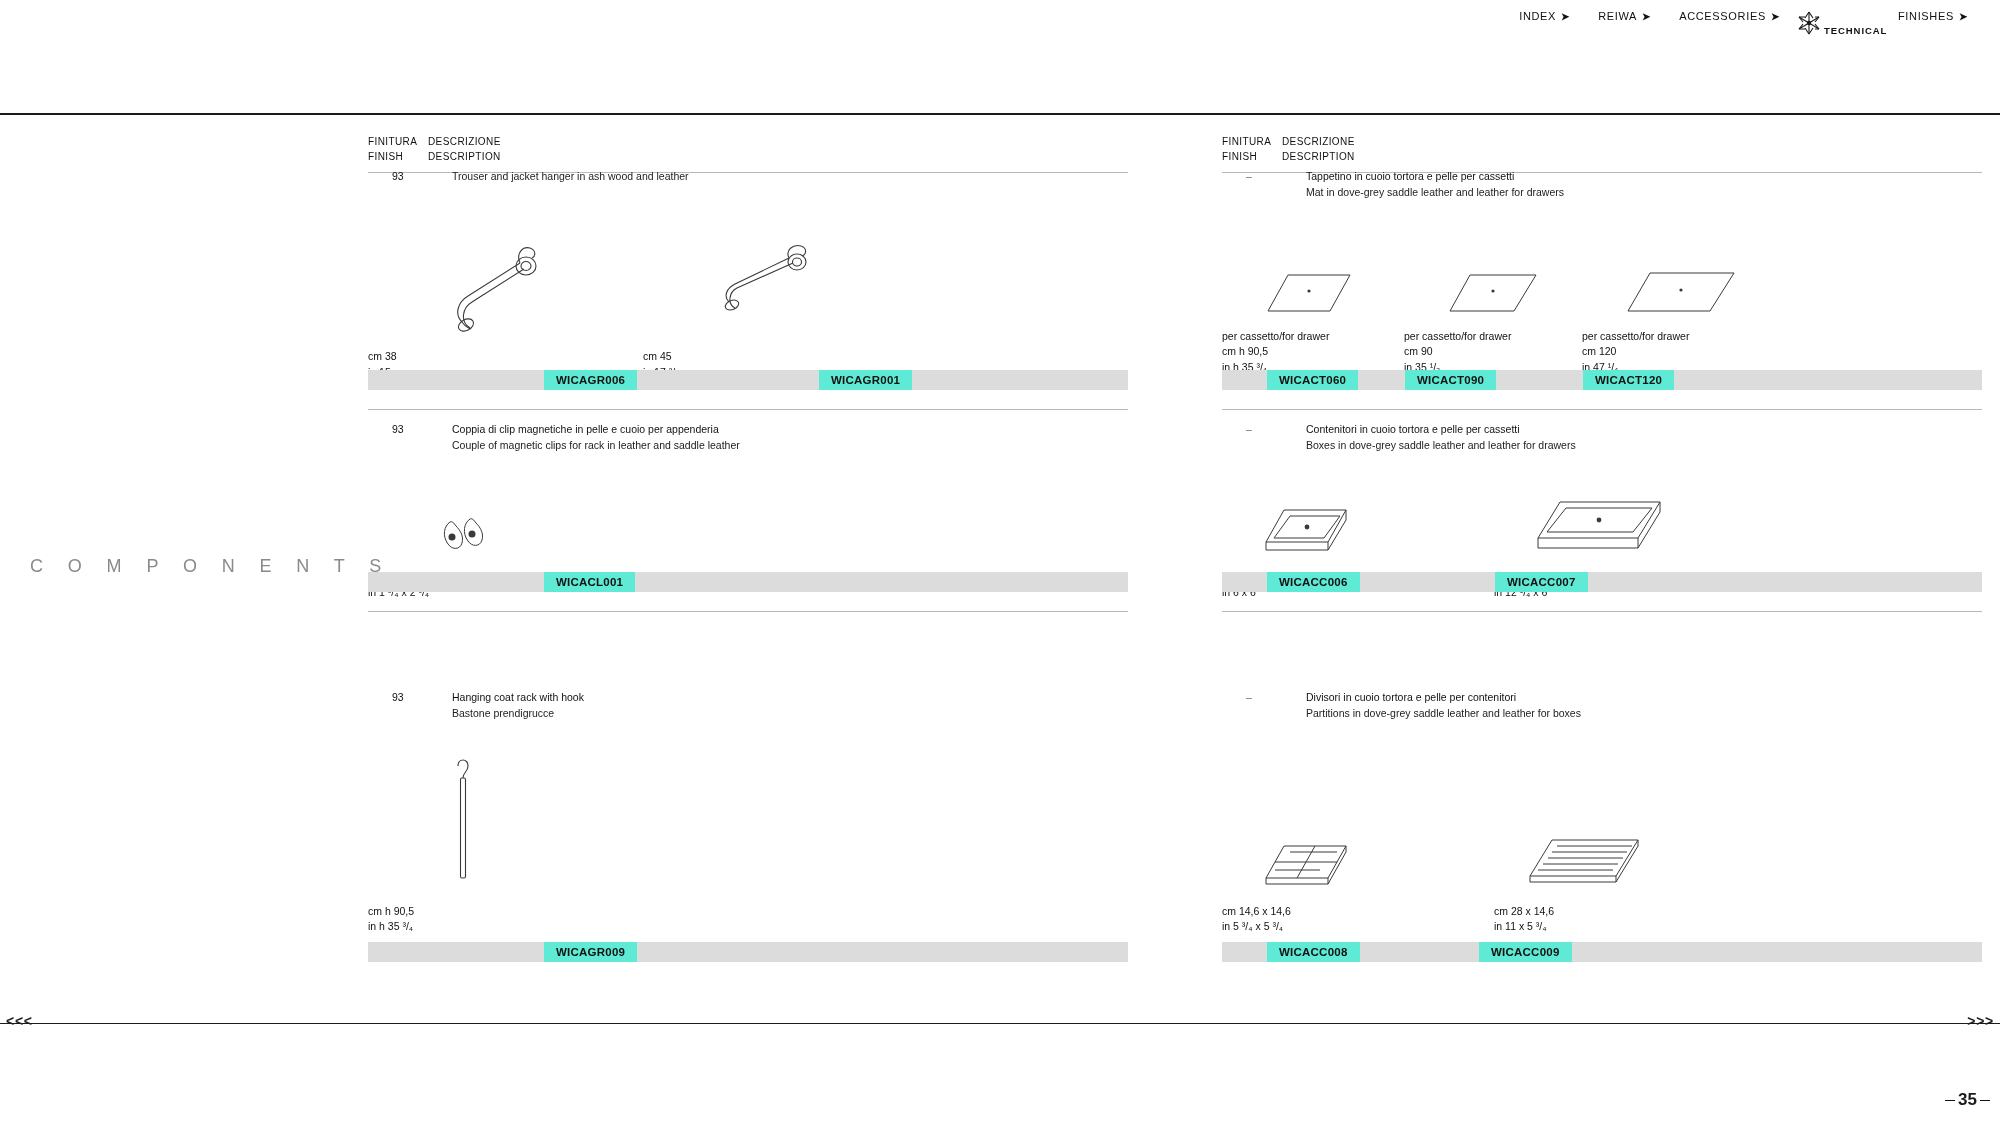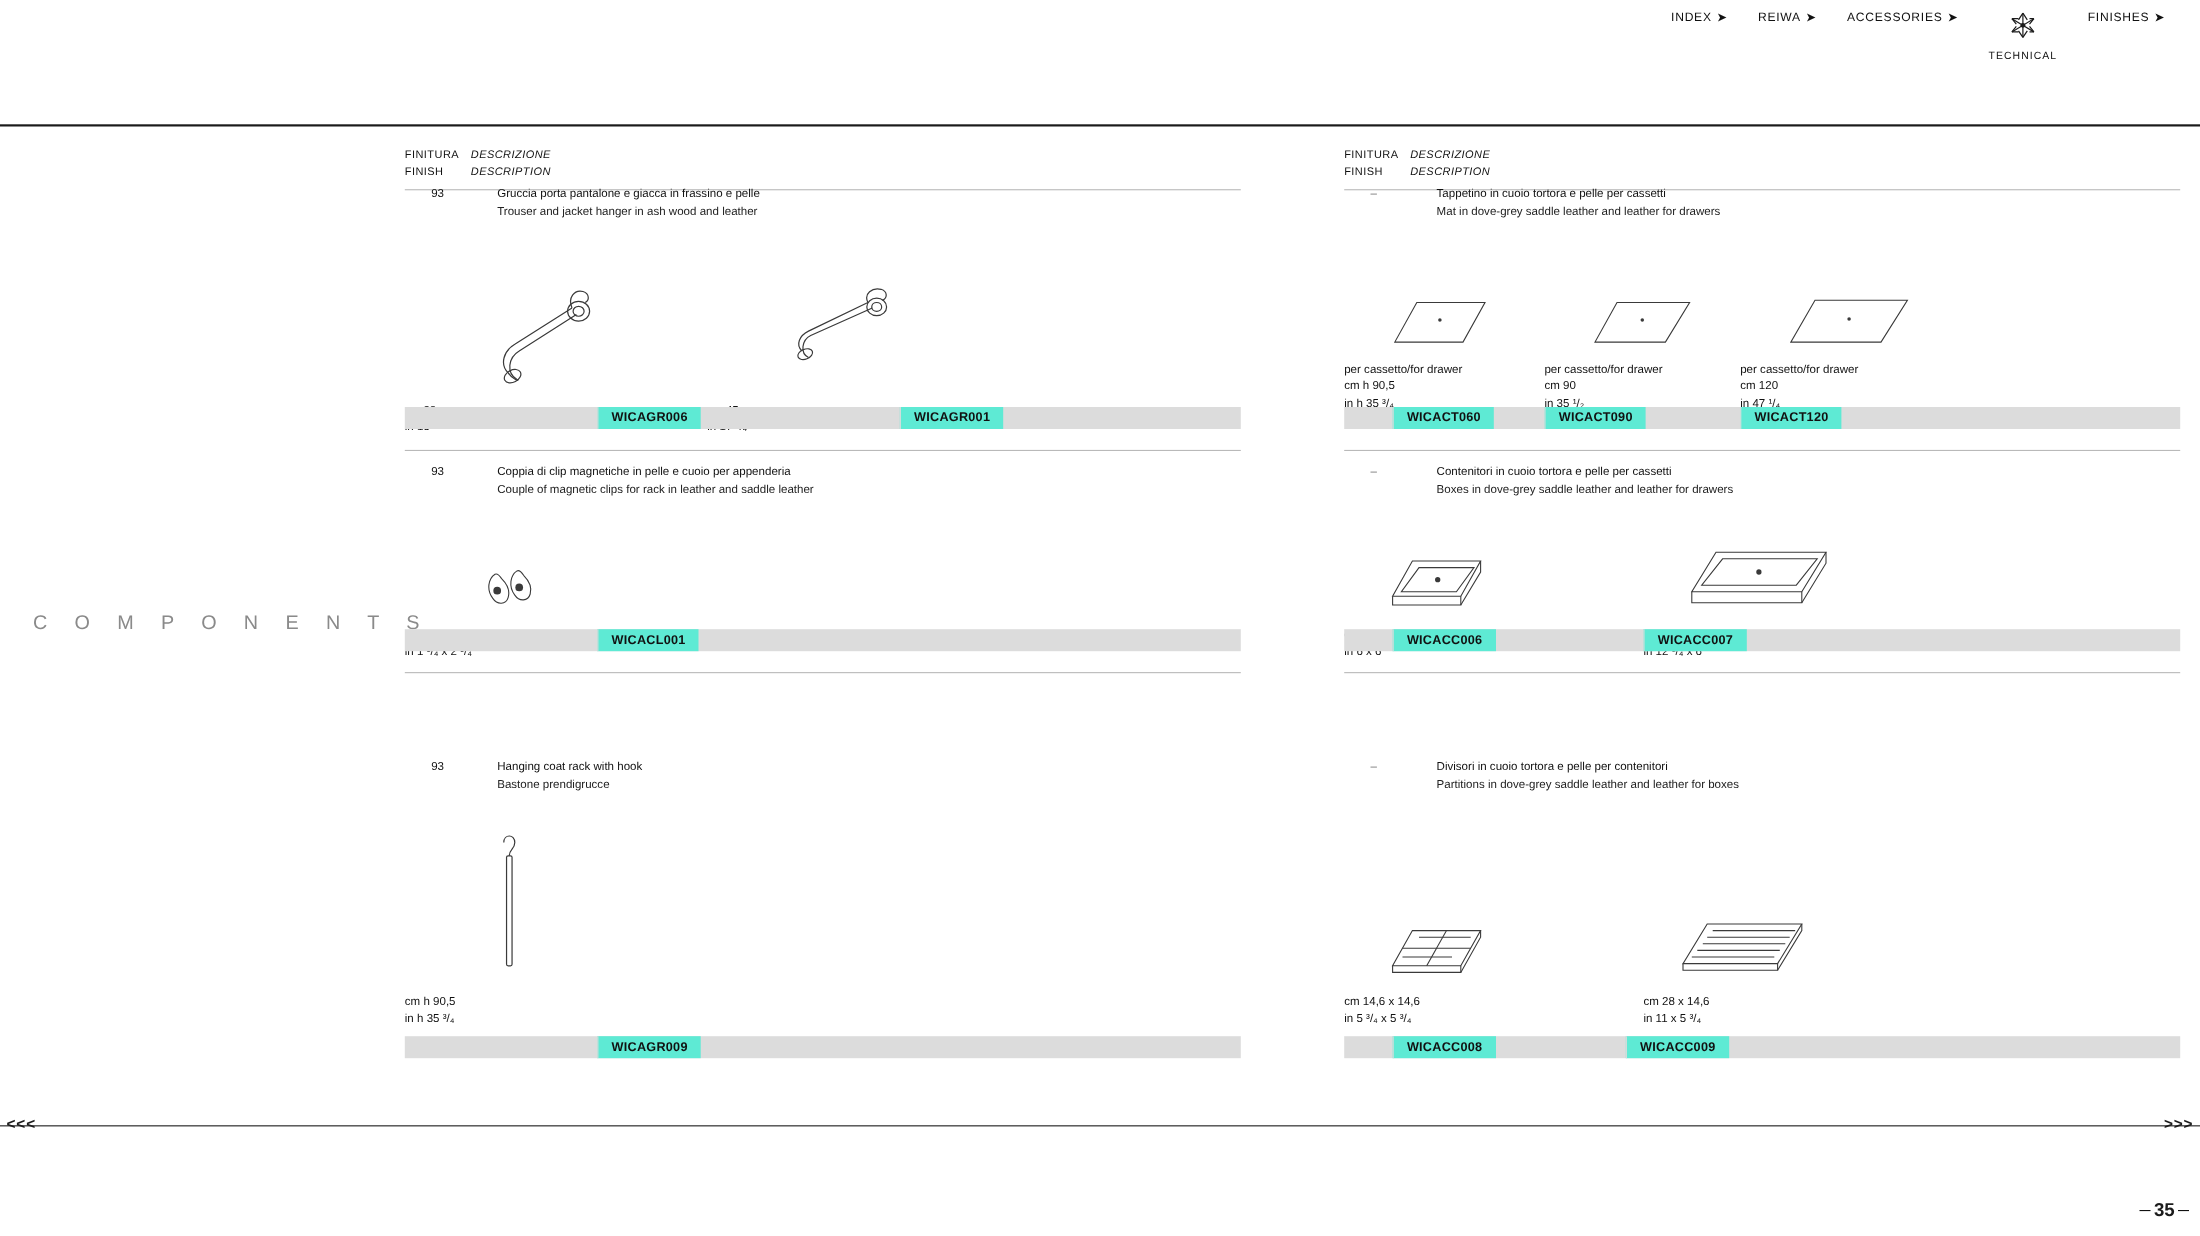--- a/index.html
+++ b/index.html
@@ -22,21 +22,21 @@
     display: flex; align-items: flex-start; gap: 0px;
     font-size: 11px; letter-spacing: 0.06em;
   }
   .nav-item {
     padding: 0 14px; white-space: nowrap; color: #111;
     display: flex; align-items: center; gap: 5px;
   }
   .nav-arrow { font-size: 10px; font-weight: bold; }
   .logo-block {
     width: 90px; text-align: center; position: relative;
-    display: flex; flex-direction: column; align-items: center;
+    display: flex; flex-direction: row; align-items: flex-end; font-weight: bold;
   }
   .logo-mark {
     width: 30px; height: 26px; position: relative;
   }
   .logo-sub {
     font-size: 9.5px; letter-spacing: 0.1em; margin-top: 10px; color: #111;
   }
   .rule-top {
     position: absolute; left: 0; top: 113px; width: 2000px; height: 2px; background: #1b1b1b;
   }
@@ -50,21 +50,21 @@
   
   .col { position: absolute; top: 134px; }
   .col-left { left: 368px; width: 760px; }
   .col-right { left: 1222px; width: 760px; }
 
   .hdr {
     display: flex; font-size: 10px; letter-spacing: 0.04em; line-height: 1.5;
     color: #111; padding-bottom: 8px;
   }
   .hdr-fin { width: 60px; }
-  .hdr-desc { flex: 1; font-style: italic; }
+  .hdr-desc { flex: 1; }
 
   .blockrule { height: 1px; background: #b9b9b9; width: 100%; }
 
   .block { position: absolute; left: 0; width: 100%; }
 
   .block-head { display: flex; font-size: 10.5px; line-height: 1.55; padding-top: 12px; margin-left: 24px; }
   .bh-fin { width: 60px; color: #111; }
   .bh-desc { flex: 1; color: #111; }
   .bh-desc div:last-child { color: #222; }
 
@@ -167,21 +167,20 @@
       <div>DESCRIZIONE</div>
       <div>DESCRIPTION</div>
     </div>
   </div>
   <div class="blockrule"></div>
 
   <div class="block" style="top: 22px;">
     <div class="block-head">
       <div class="bh-fin">93</div>
       <div class="bh-desc">
-        <div>Gruccia porta pantalone e giacca in frassino e pelle</div>
         <div>Trouser and jacket hanger in ash wood and leather</div>
       </div>
     </div>
 
     <div class="itemrow" style="height: 200px;">
 
       <div class="draw" style="left: 80px; top: 60px;">
         <svg width="110" height="90" viewBox="0 0 110 90">
           <g fill="none" stroke="#3a3a3a" stroke-width="1.1">
             <path d="M14 78 C6 70 10 58 20 52 L72 19"></path>

